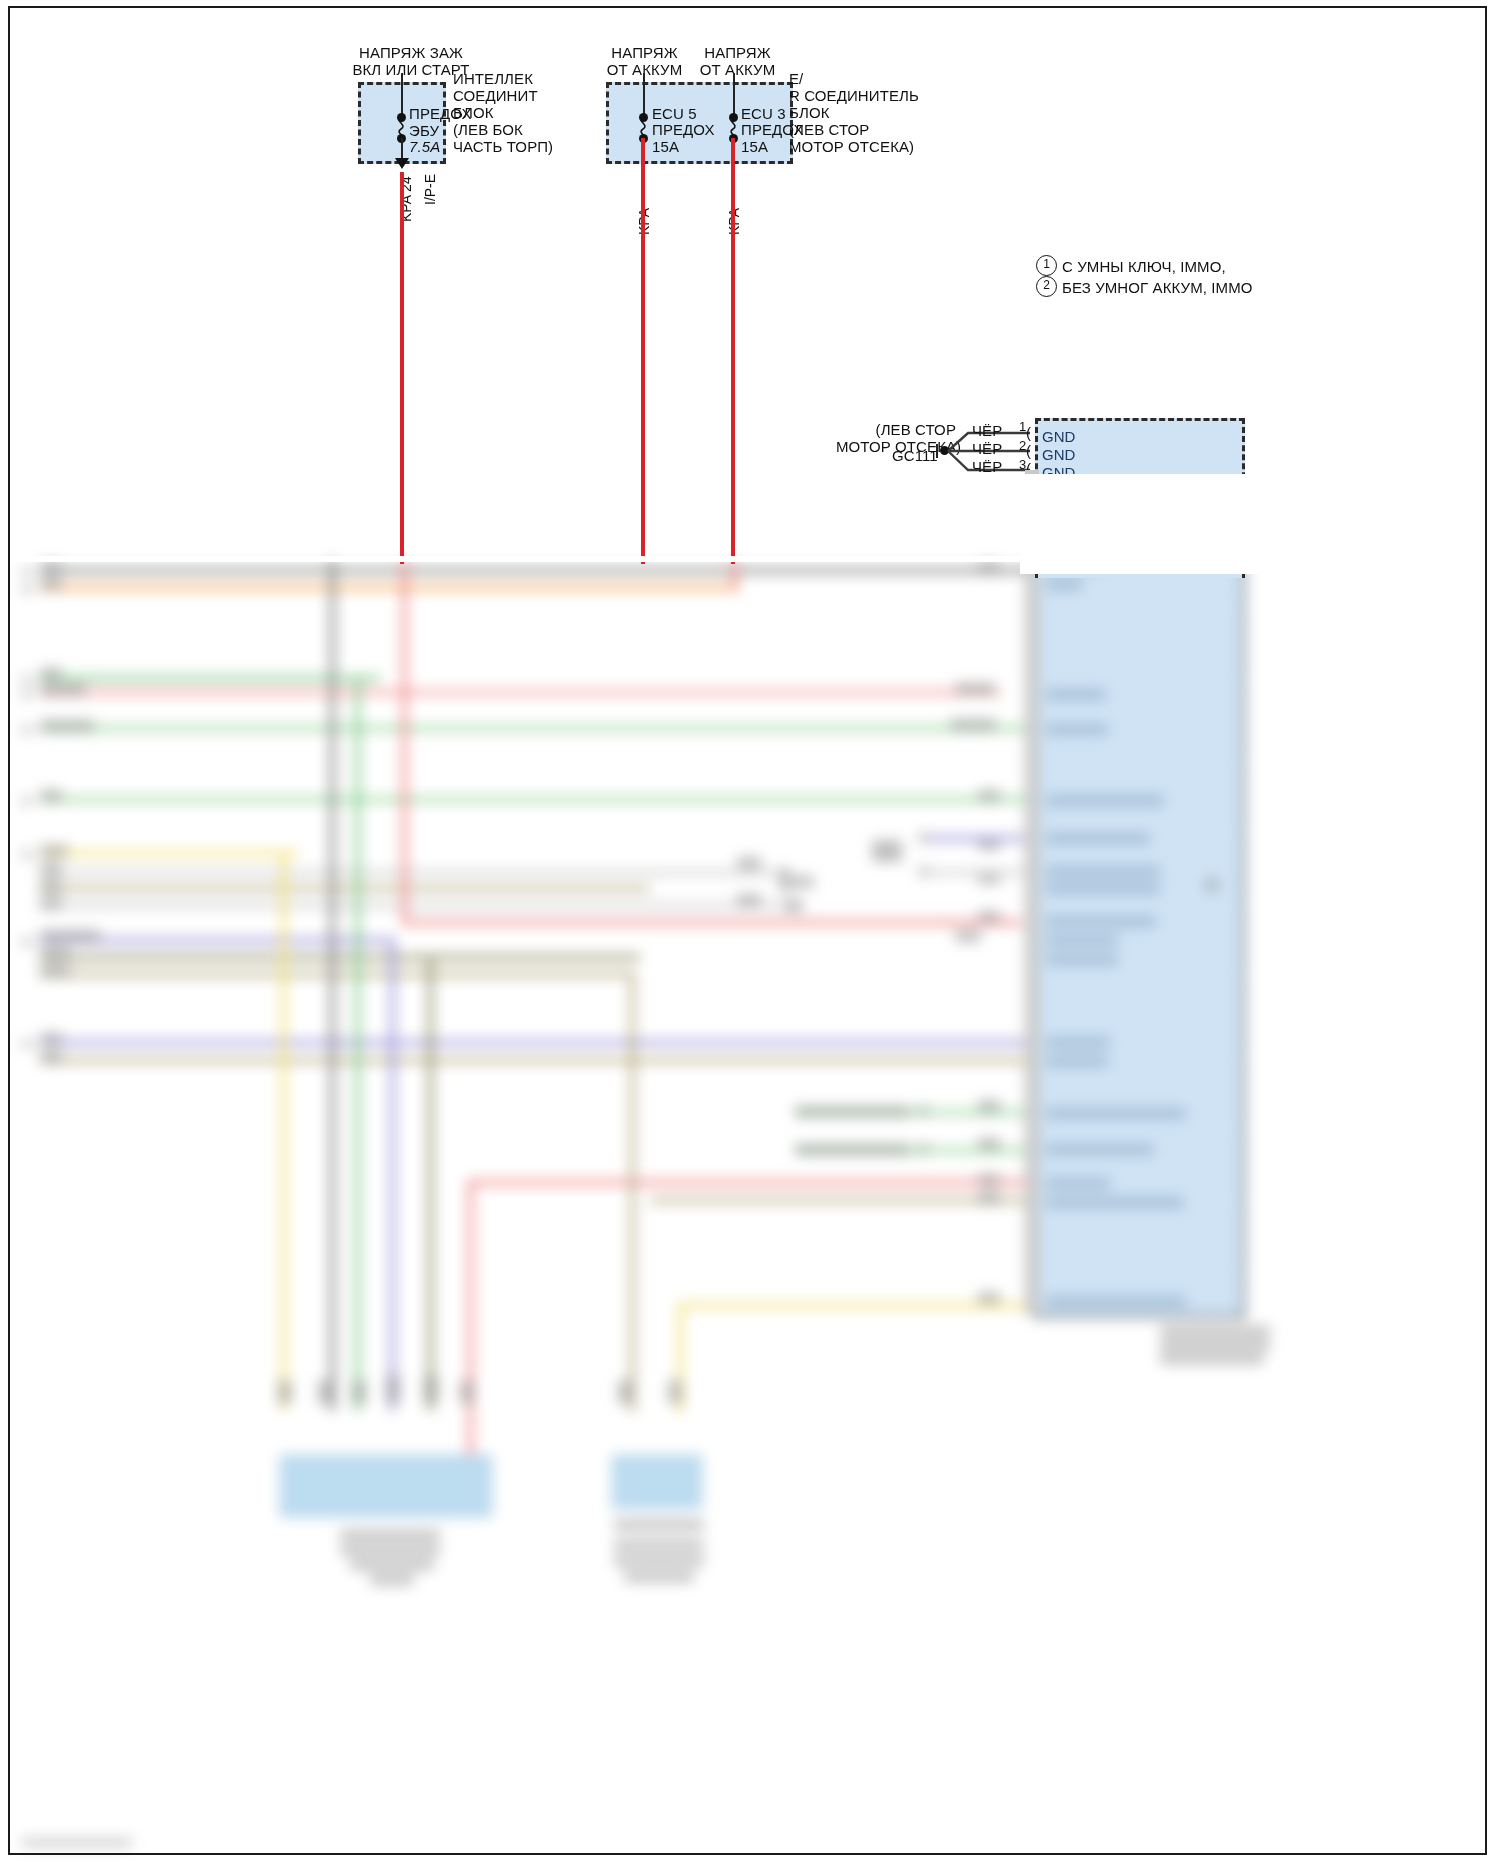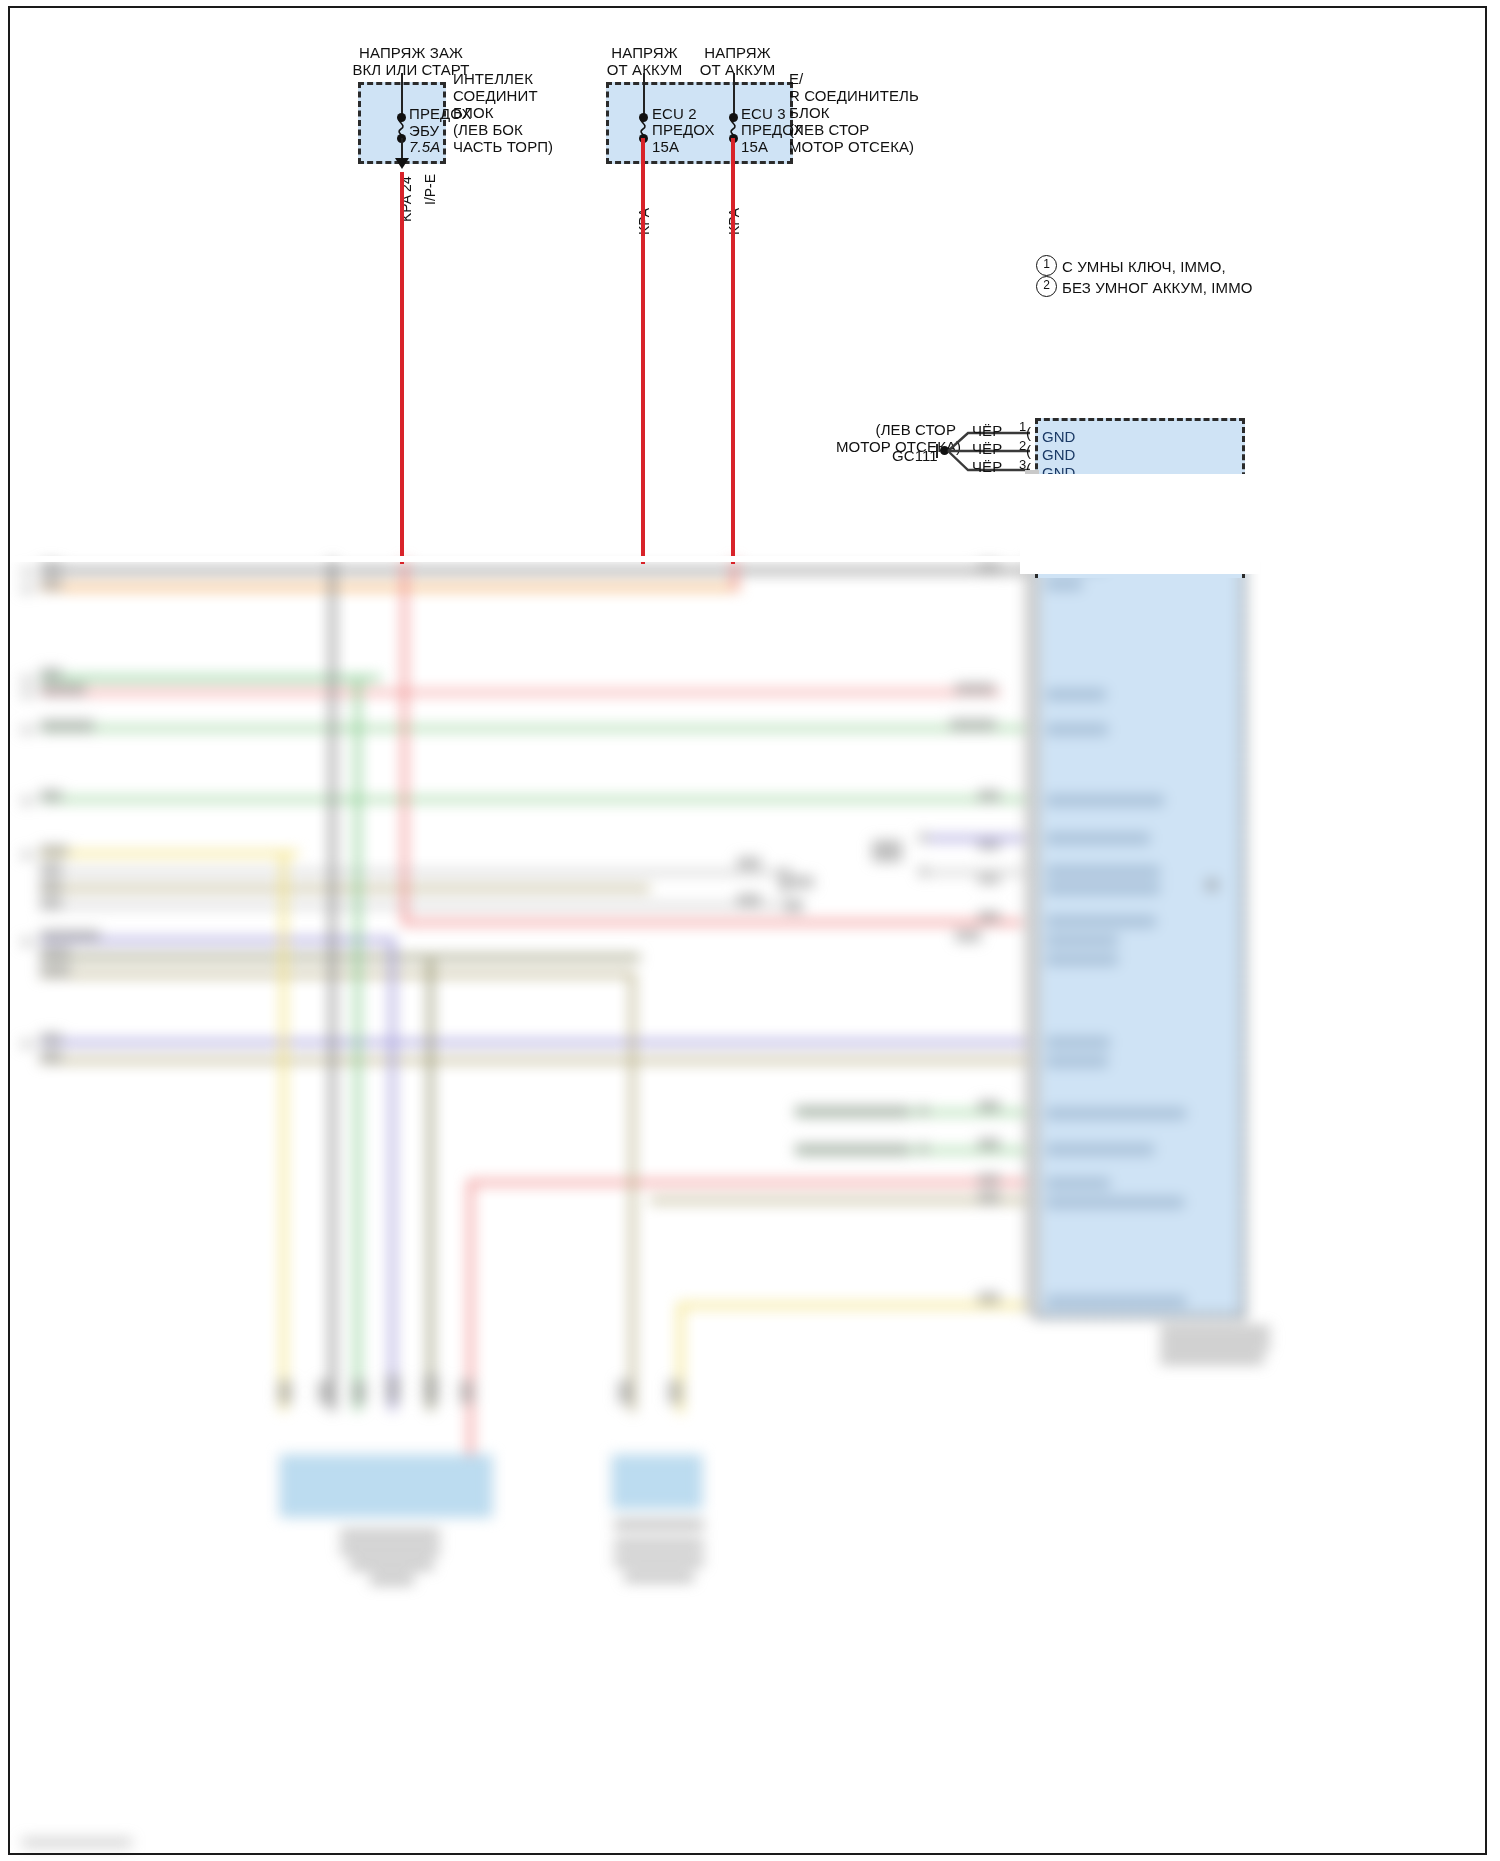--- a/index.html
+++ b/index.html
@@ -293,21 +293,21 @@
 ОТ АККУМ</div>
 
     <div class="fusebox" style="left:606px;top:82px;width:187px;height:82px;"></div>
 
     <div class="wire" style="left:643px;top:73px;width:2px;height:45px;"></div>
     <div class="dot" style="left:639px;top:113px;"></div>
     <svg style="position:absolute;left:634px;top:116px;width:18px;height:22px;" viewBox="0 0 18 22">
       <path d="M9 1 C2 5, 16 9, 9 13 C3 17, 13 19, 9 21" stroke="#111" stroke-width="1.6" fill="none"></path>
     </svg>
     <div class="dot" style="left:639px;top:134px;"></div>
-    <div class="lbl" style="left:652px;top:105px;">ECU 2</div>
+    <div class="lbl" style="left:652px;top:105px;">ECU 5</div>
     <div class="lbl" style="left:652px;top:121px;">ПРЕДОХ</div>
     <div class="lbl" style="left:652px;top:138px;">15A</div>
     <div class="vlbl" style="left:636px;top:235px;">KPA</div>
     <div class="wire-red" style="left:641px;top:138px;width:4px;height:426px;"></div>
 
     <div class="wire" style="left:733px;top:73px;width:2px;height:45px;"></div>
     <div class="dot" style="left:729px;top:113px;"></div>
     <svg style="position:absolute;left:724px;top:116px;width:18px;height:22px;" viewBox="0 0 18 22">
       <path d="M9 1 C2 5, 16 9, 9 13 C3 17, 13 19, 9 21" stroke="#111" stroke-width="1.6" fill="none"></path>
     </svg>

